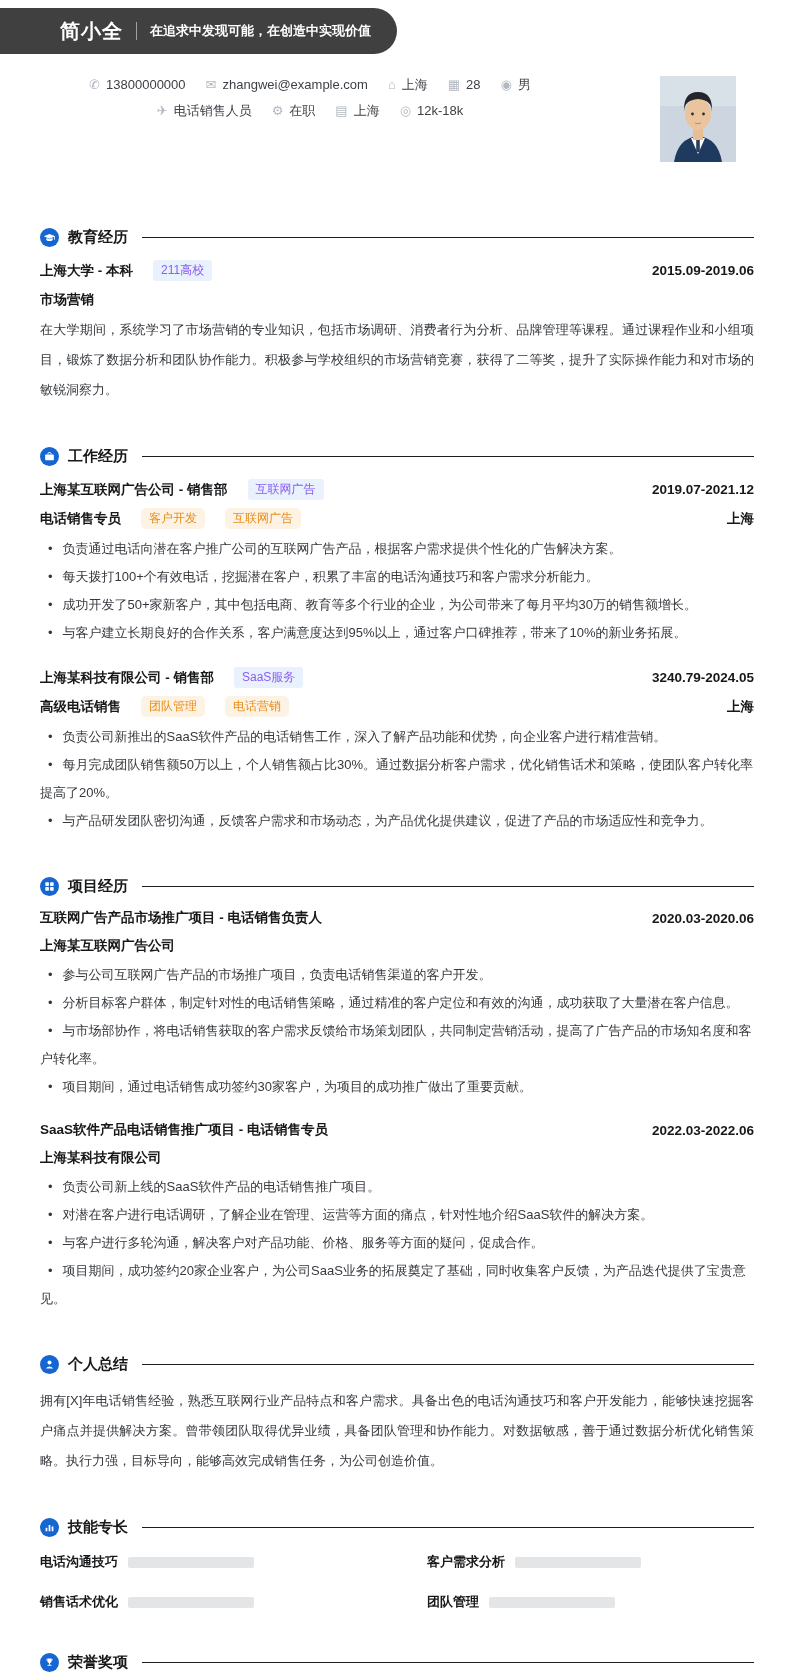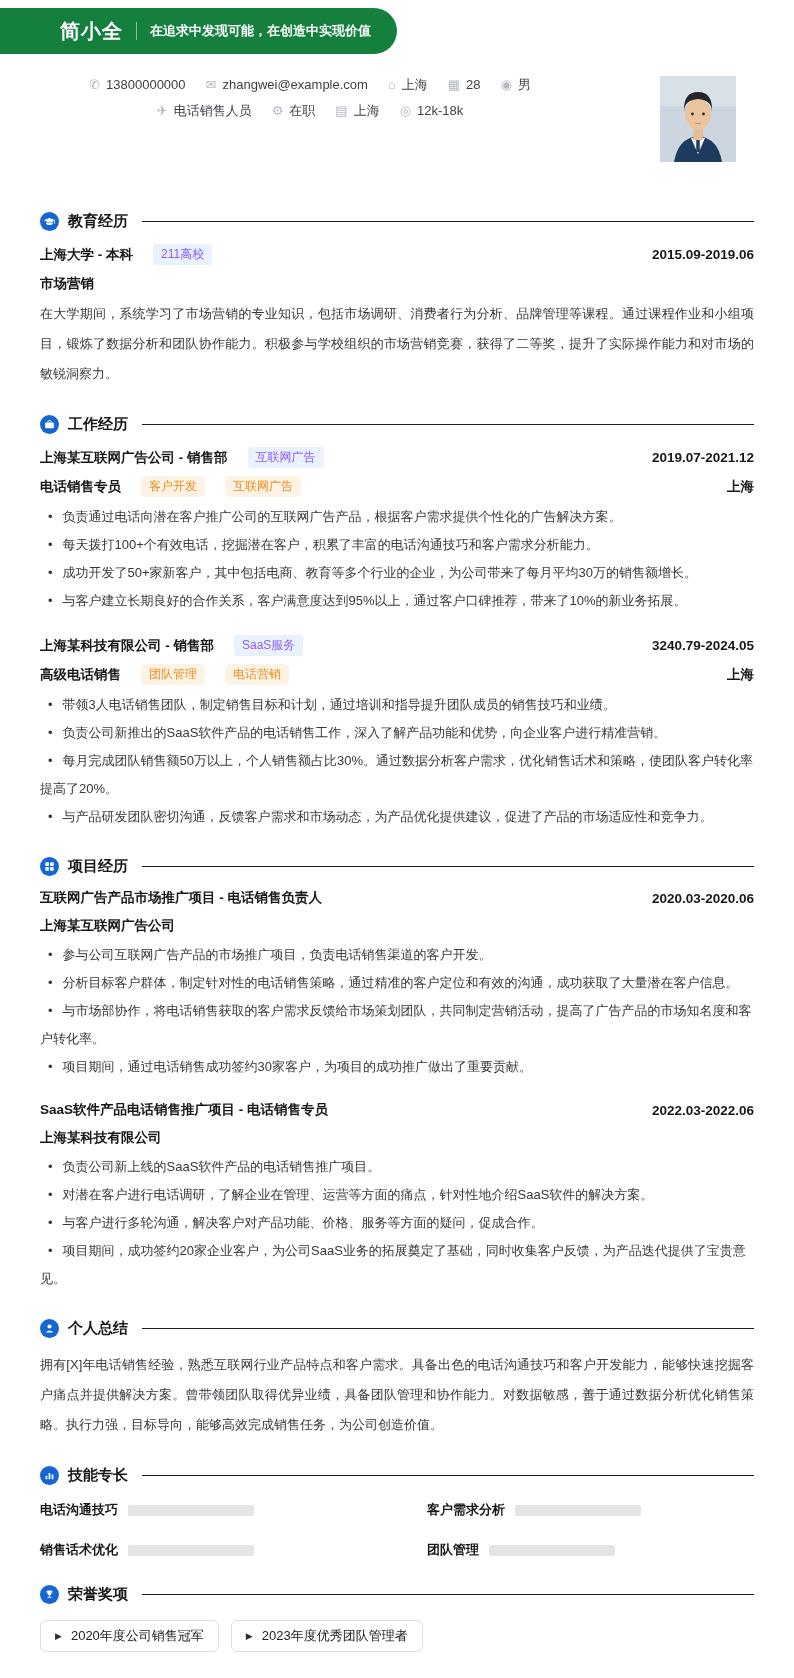--- a/index.html
+++ b/index.html
@@ -4,37 +4,37 @@
 <style>
   * { margin:0; padding:0; box-sizing:border-box; }
   html,body { background:#fff; }
   .page {
     width:794px; min-height:1678px; background:#fff; margin:0 auto;
     font-family:"Liberation Sans","DejaVu Sans",sans-serif; color:#2e3136;
     overflow:hidden; position:relative;
   }
   
   .banner {
-    margin-top:8px; width:397px; height:46px; background:#15803d;
+    margin-top:8px; width:397px; height:46px; background:#404040;
     border-radius:0 23px 23px 0; display:flex; align-items:center;
     padding-left:60px; gap:13px;
   }
   .banner .name { color:#fff; font-size:20px; font-weight:bold; letter-spacing:1px; }
   .banner .vsep { width:1px; height:18px; background:rgba(255,255,255,.5); }
   .banner .tagline { color:#fff; font-size:13px; font-weight:bold; }
   
   .header { position:relative; height:132px; padding-top:20px; }
   .contact { width:620px; text-align:center; }
   .contact-row { display:flex; justify-content:center; gap:20px; line-height:22px; margin-bottom:4px; }
   .citem { display:inline-flex; align-items:center; font-size:13px; color:#3c3f45; white-space:nowrap; }
   .citem .ic { color:#b2b8c2; margin-right:6px; font-size:13px; }
   .photo { position:absolute; top:22px; right:58px; width:76px; height:86px; overflow:hidden; }
   
   .section { padding:0 40px; }
-  .sec-head { display:flex; align-items:center; margin-top:26px; margin-bottom:4px; }
+  .sec-head { display:flex; align-items:center; margin-top:42px; margin-bottom:4px; }
   .sec-ic { width:19px; height:19px; border-radius:50%; background:#1565d2; display:flex; align-items:center; justify-content:center; flex:0 0 19px; }
   .sec-ic svg { display:block; }
   .sec-title { font-size:15px; font-weight:bold; color:#17181a; margin-left:9px; }
   .rule { flex:1; height:1px; background:#1c1d1f; margin-left:14px; }
   .row { display:flex; justify-content:space-between; align-items:center; margin-top:13px; }
   .row .left { display:flex; align-items:center; gap:20px; }
   .btxt { font-size:13.5px; font-weight:bold; color:#17181a; }
   .date { font-size:13.5px; font-weight:bold; color:#17181a; white-space:nowrap; }
   .tag-blue { font-size:12px; color:#8b5cf6; background:#e8f1fc; border-radius:3px; padding:2px 8px; }
   .tag-orange { font-size:12px; color:#e98c1c; background:#fdf3e5; border-radius:5px; padding:2px 8px; }
@@ -192,21 +192,20 @@
     </div>
     <div class="row" style="margin-top:8px;">
       <span class="left">
         <span class="btxt">高级电话销售</span>
         <span class="tag-orange">团队管理</span>
         <span class="tag-orange">电话营销</span>
       </span>
       <span class="date">上海</span>
     </div>
     <div class="bullets">
-      <div class="bullet"><span class="dot">•</span><span>带领3人电话销售团队，制定销售目标和计划，通过培训和指导提升团队成员的销售技巧和业绩。</span></div>
       <div class="bullet"><span class="dot">•</span><span>负责公司新推出的SaaS软件产品的电话销售工作，深入了解产品功能和优势，向企业客户进行精准营销。</span></div>
       <div class="bullet"><span class="dot">•</span><span>每月完成团队销售额50万以上，个人销售额占比30%。通过数据分析客户需求，优化销售话术和策略，使团队客户转化率提高了20%。</span></div>
       <div class="bullet"><span class="dot">•</span><span>与产品研发团队密切沟通，反馈客户需求和市场动态，为产品优化提供建议，促进了产品的市场适应性和竞争力。</span></div>
     </div>
   </div>
 
   <div class="section">
     <div class="sec-head">
       <span class="sec-ic">
         <svg width="13" height="13" viewBox="0 0 18 18">

